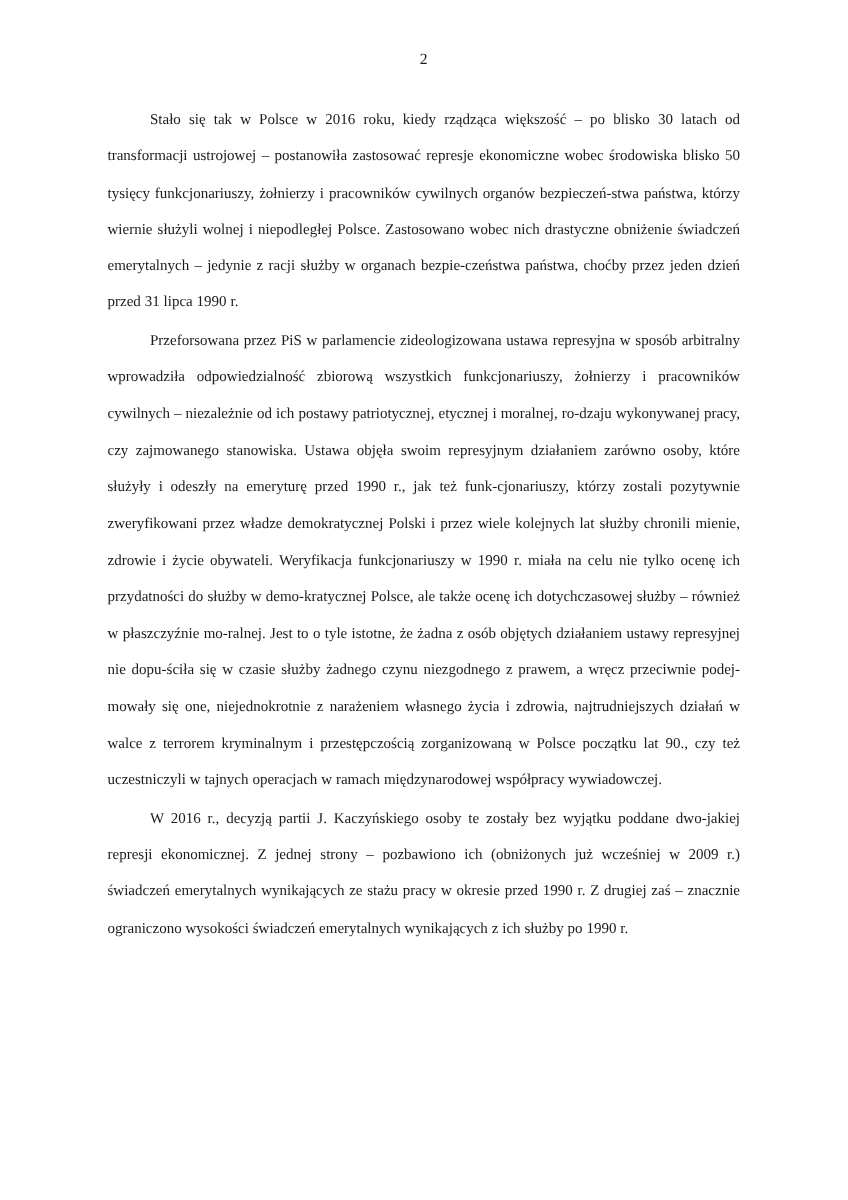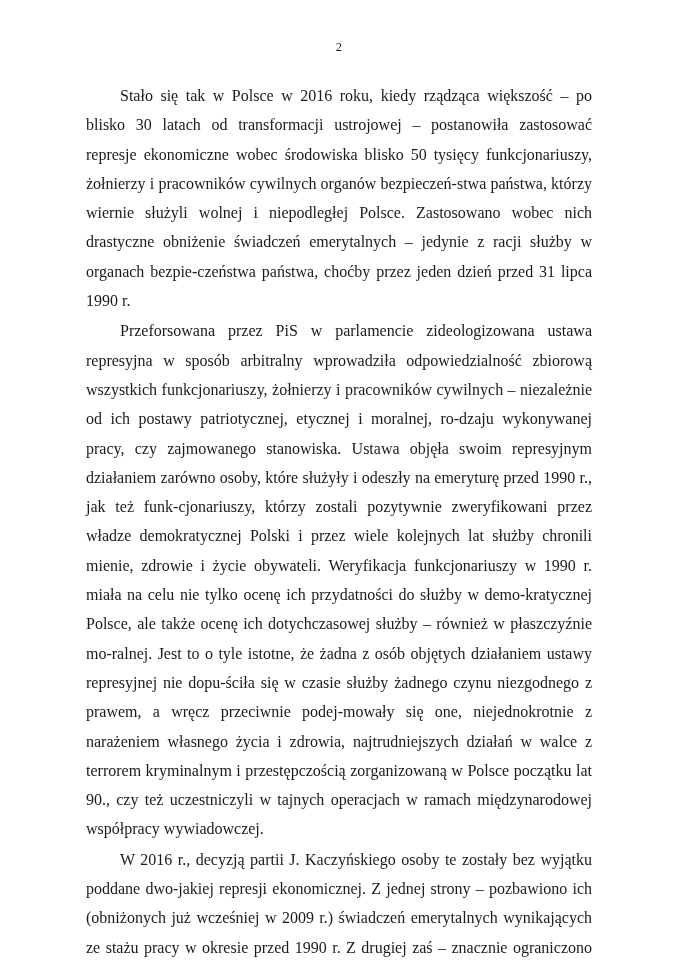--- a/index.html
+++ b/index.html
@@ -26,21 +26,21 @@
     font-size: 12.5px;
     margin-top: 40px;
     margin-bottom: 0;
     letter-spacing: 0.2px;
   }
   .body-text {
     margin: 0 86px 0 86px;
     padding-top: 26px;
   }
   .para {
-    font-size: 16px;
+    font-size: 12px;
     line-height: 29.3px;
     text-align: justify;
     text-indent: 34px;
     margin: 0 0 1px 0;
     hyphens: manual;
     word-spacing: 0.1px;
   }
   .para + .para {
     margin-top: 0px;
   }

